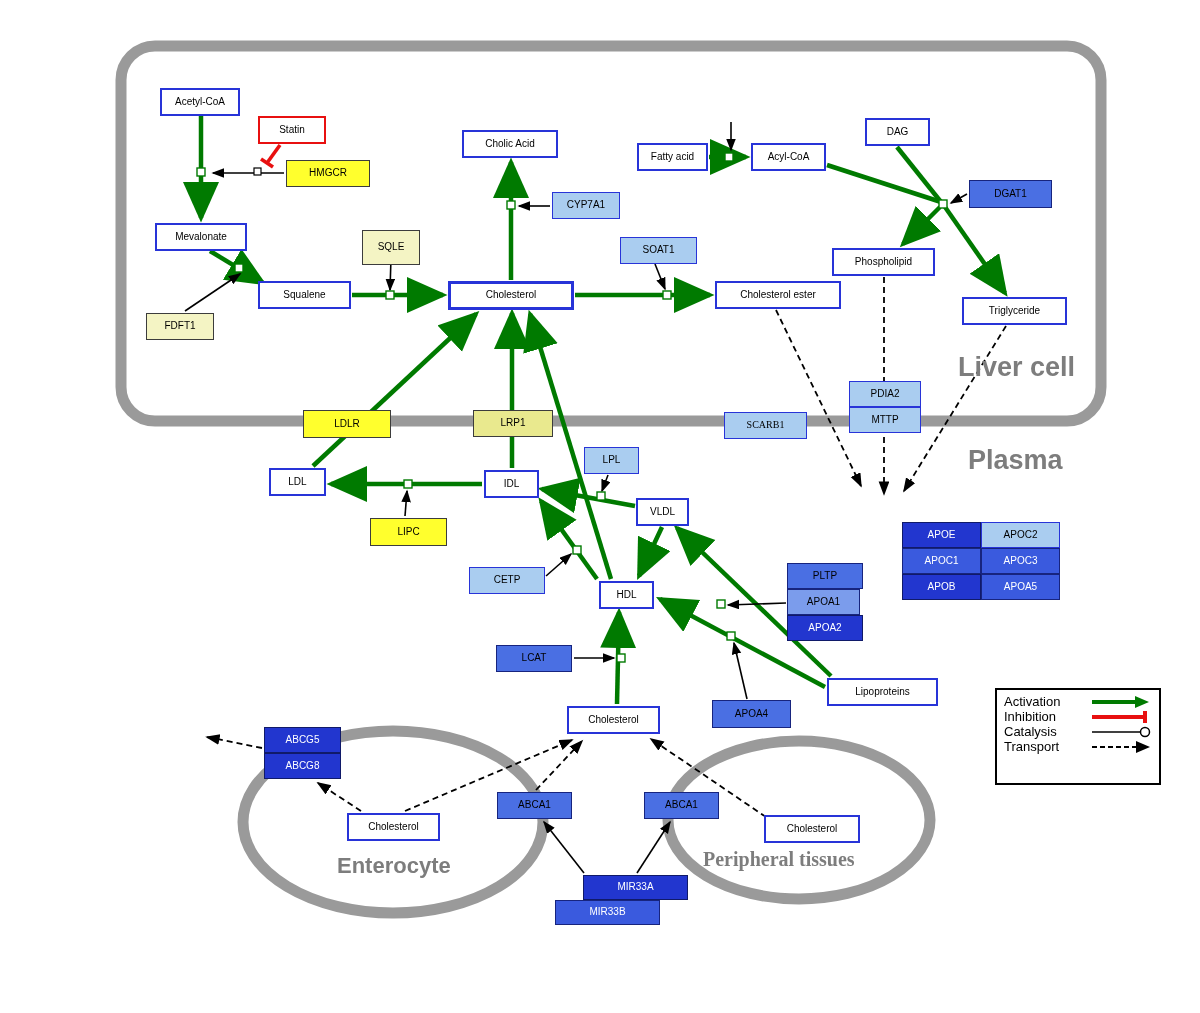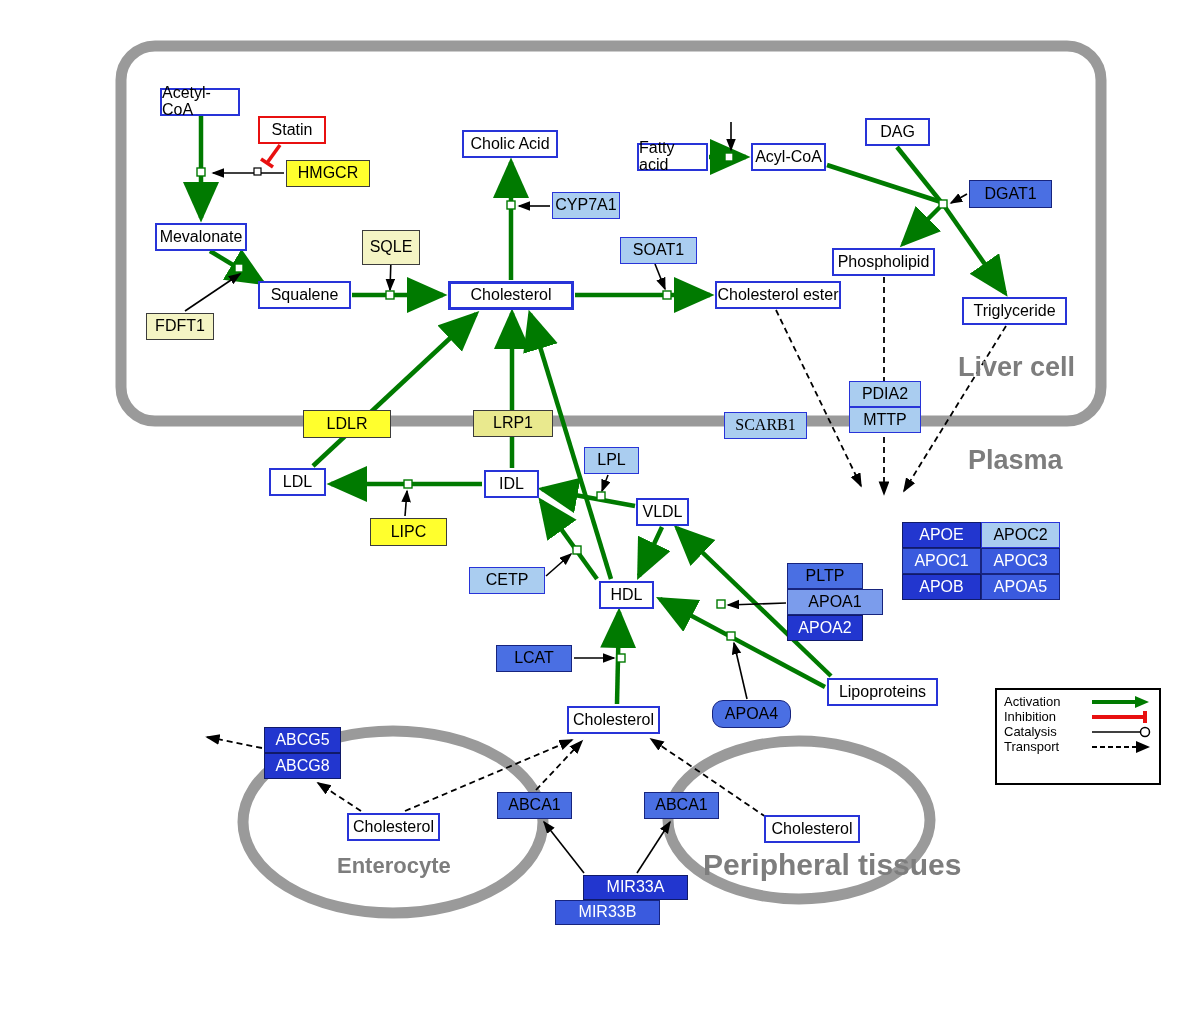--- a/index.html
+++ b/index.html
@@ -1,20 +1,20 @@
 <!DOCTYPE html>
 <html><head>
 <meta charset="utf-8">
 <style>
   html,body{margin:0;padding:0;background:#fff;}
   .stage{position:relative;width:1200px;height:1013px;background:#fff;
          font-family:"Liberation Sans",sans-serif;overflow:hidden;}
   svg.edges{position:absolute;left:0;top:0;z-index:1;}
   .node{position:absolute;z-index:3;display:flex;align-items:center;justify-content:center;
-        text-align:left;font-size:16px;line-height:1.05;color:#000;box-sizing:border-box;
+        text-align:right;font-size:10px;line-height:1.05;color:#000;box-sizing:border-box;
         background:#fff;border:2px solid #2834d8;padding:1px 0;}
   .thick{border-width:3px;}
   .redb{border-color:#e81010;}
   .lb{background:#aacdf0;border:1px solid #2834d8;}
   .mb{background:#4a6fe3;border:1px solid #17247e;}
   .mbl{background:#7b9cec;border:1px solid #17247e;}
   .mbw{background:#3a5ade;border:1px solid #17247e;color:#fff;}
   .db{background:#2236cf;border:1px solid #101a69;color:#fff;}
   .yl{background:#ffff2d;border:1px solid #3c3c3c;}
   .py{background:#f4f4c4;border:1px solid #3c3c3c;}
@@ -115,21 +115,21 @@
       <rect x="617" y="654" width="8" height="8"></rect>
       <rect x="727" y="632" width="8" height="8"></rect>
       <rect x="717" y="600" width="8" height="8"></rect>
     </g>
     <rect x="254" y="168" width="7" height="7" fill="#fff" stroke="#000" stroke-width="1.2"></rect>
   </svg>
 
   <div class="biglabel" style="left:958px;top:352px;font-size:27px;">Liver cell</div>
   <div class="biglabel" style="left:968px;top:445px;font-size:27px;">Plasma</div>
   <div class="biglabel" style="left:337px;top:853px;font-size:22px;">Enterocyte</div>
-  <div class="biglabel" style="left:703px;top:848px;font-size:30px;">Peripheral tissues</div>
+  <div class="biglabel" style="left:703px;top:848px;font-size:20px;font-family:Liberation Serif, serif;">Peripheral tissues</div>
 
   <div class="node" style="left:160px;top:88px;width:80px;height:28px;">Acetyl-CoA</div>
   <div class="node redb" style="left:258px;top:116px;width:68px;height:28px;">Statin</div>
   <div class="node yl" style="left:286px;top:160px;width:84px;height:27px;">HMGCR</div>
   <div class="node" style="left:155px;top:223px;width:92px;height:28px;">Mevalonate</div>
   <div class="node py" style="left:146px;top:313px;width:68px;height:27px;">FDFT1</div>
   <div class="node" style="left:258px;top:281px;width:93px;height:28px;">Squalene</div>
   <div class="node py" style="left:362px;top:230px;width:58px;height:35px;">SQLE</div>
   <div class="node" style="left:462px;top:130px;width:96px;height:28px;">Cholic Acid</div>
   <div class="node lb" style="left:552px;top:192px;width:68px;height:27px;">CYP7A1</div>
@@ -150,32 +150,32 @@
   <div class="node lb" style="left:724px;top:412px;width:83px;height:27px;font-family:Liberation Serif, serif;">SCARB1</div>
 
   <div class="node" style="left:269px;top:468px;width:57px;height:28px;">LDL</div>
   <div class="node" style="left:484px;top:470px;width:55px;height:28px;">IDL</div>
   <div class="node lb" style="left:584px;top:447px;width:55px;height:27px;">LPL</div>
   <div class="node" style="left:636px;top:498px;width:53px;height:28px;">VLDL</div>
   <div class="node yl" style="left:370px;top:518px;width:77px;height:28px;">LIPC</div>
   <div class="node lb" style="left:469px;top:567px;width:76px;height:27px;">CETP</div>
   <div class="node" style="left:599px;top:581px;width:55px;height:28px;">HDL</div>
   <div class="node mb" style="left:787px;top:563px;width:76px;height:26px;">PLTP</div>
-  <div class="node mbl" style="left:787px;top:589px;width:96px;height:26px;">APOA1</div>
+  <div class="node mbl" style="left:787px;top:589px;width:73px;height:26px;">APOA1</div>
   <div class="node db" style="left:787px;top:615px;width:76px;height:26px;">APOA2</div>
 
   <div class="node db" style="left:902px;top:522px;width:79px;height:26px;">APOE</div>
   <div class="node lb" style="left:981px;top:522px;width:79px;height:26px;">APOC2</div>
   <div class="node mbw" style="left:902px;top:548px;width:79px;height:26px;">APOC1</div>
   <div class="node mbw" style="left:981px;top:548px;width:79px;height:26px;">APOC3</div>
   <div class="node db" style="left:902px;top:574px;width:79px;height:26px;">APOB</div>
   <div class="node mbw" style="left:981px;top:574px;width:79px;height:26px;">APOA5</div>
 
   <div class="node mb" style="left:496px;top:645px;width:76px;height:27px;">LCAT</div>
-  <div class="node mb" style="left:712px;top:700px;width:79px;height:28px;border-radius:11px;">APOA4</div>
+  <div class="node mb" style="left:712px;top:700px;width:79px;height:28px;">APOA4</div>
   <div class="node" style="left:827px;top:678px;width:111px;height:28px;">Lipoproteins</div>
   <div class="node" style="left:567px;top:706px;width:93px;height:28px;">Cholesterol</div>
 
   <div class="node db" style="left:264px;top:727px;width:77px;height:26px;">ABCG5</div>
   <div class="node db" style="left:264px;top:753px;width:77px;height:26px;">ABCG8</div>
   <div class="node" style="left:347px;top:813px;width:93px;height:28px;">Cholesterol</div>
 
   <div class="node mb" style="left:497px;top:792px;width:75px;height:27px;">ABCA1</div>
   <div class="node mb" style="left:644px;top:792px;width:75px;height:27px;">ABCA1</div>
   <div class="node db" style="left:583px;top:875px;width:105px;height:25px;">MIR33A</div>

